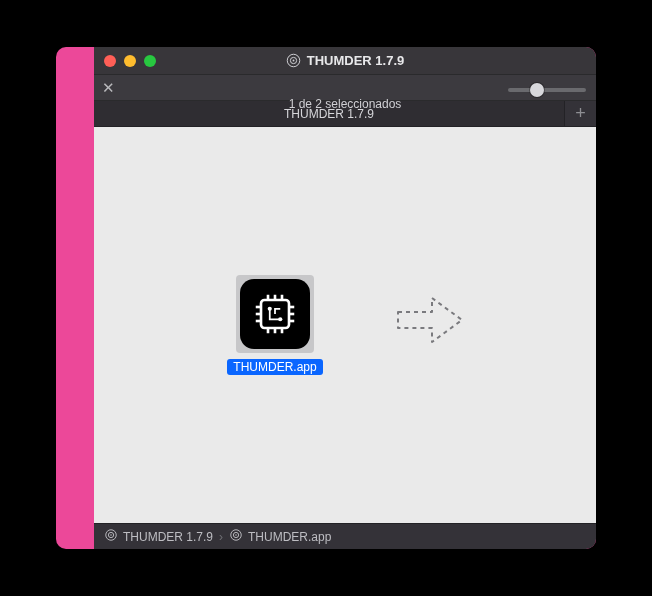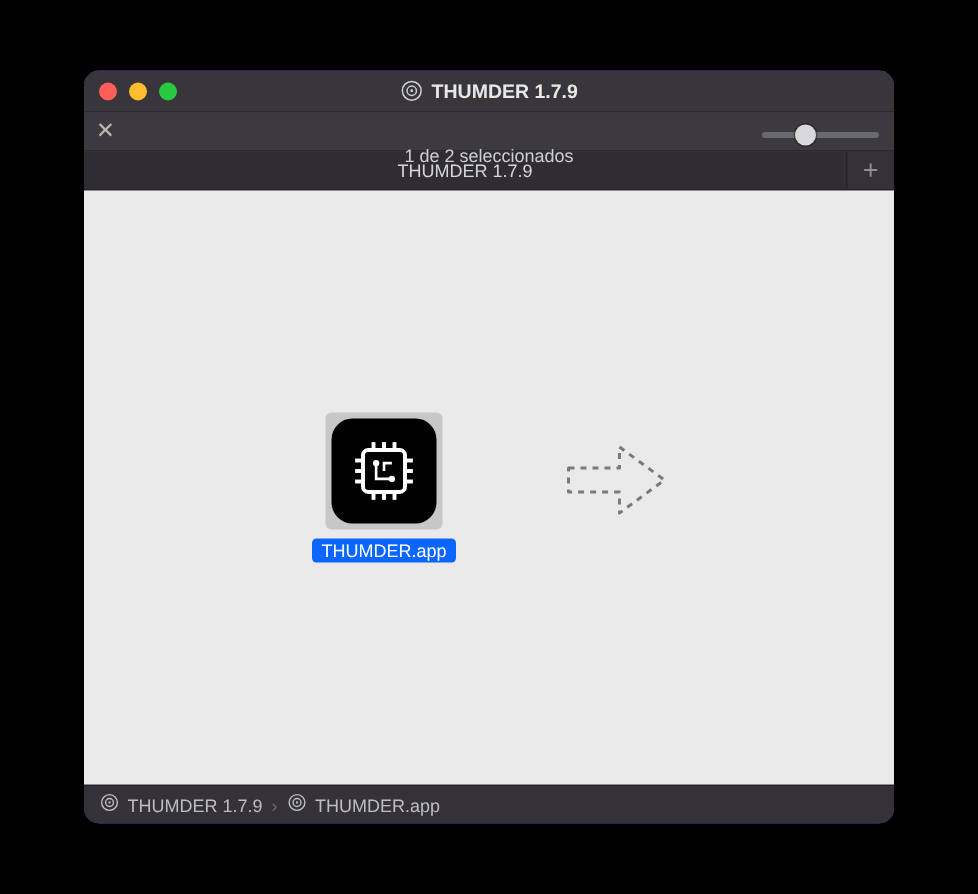--- a/index.html
+++ b/index.html
@@ -10,26 +10,27 @@
     font-family: -apple-system, "Helvetica Neue", Arial, sans-serif;
     font-size: 13px;
     overflow: hidden;
     display: flex;
     align-items: center;
     justify-content: center;
   }
   .window {
     width: 540px;
     height: 502px;
-    background: #6d28d9;
+    background: #ec4899;
     border-radius: 10px;
     overflow: hidden;
     box-shadow: 0 10px 40px rgba(0,0,0,0.5);
     display: flex;
     flex-direction: column;
+    padding-left: 38px;
   }
   .titlebar {
     height: 28px;
     background: #38363a;
     display: flex;
     align-items: center;
     padding: 0 10px;
     position: relative;
     border-bottom: 1px solid #2a2a2c;
   }

